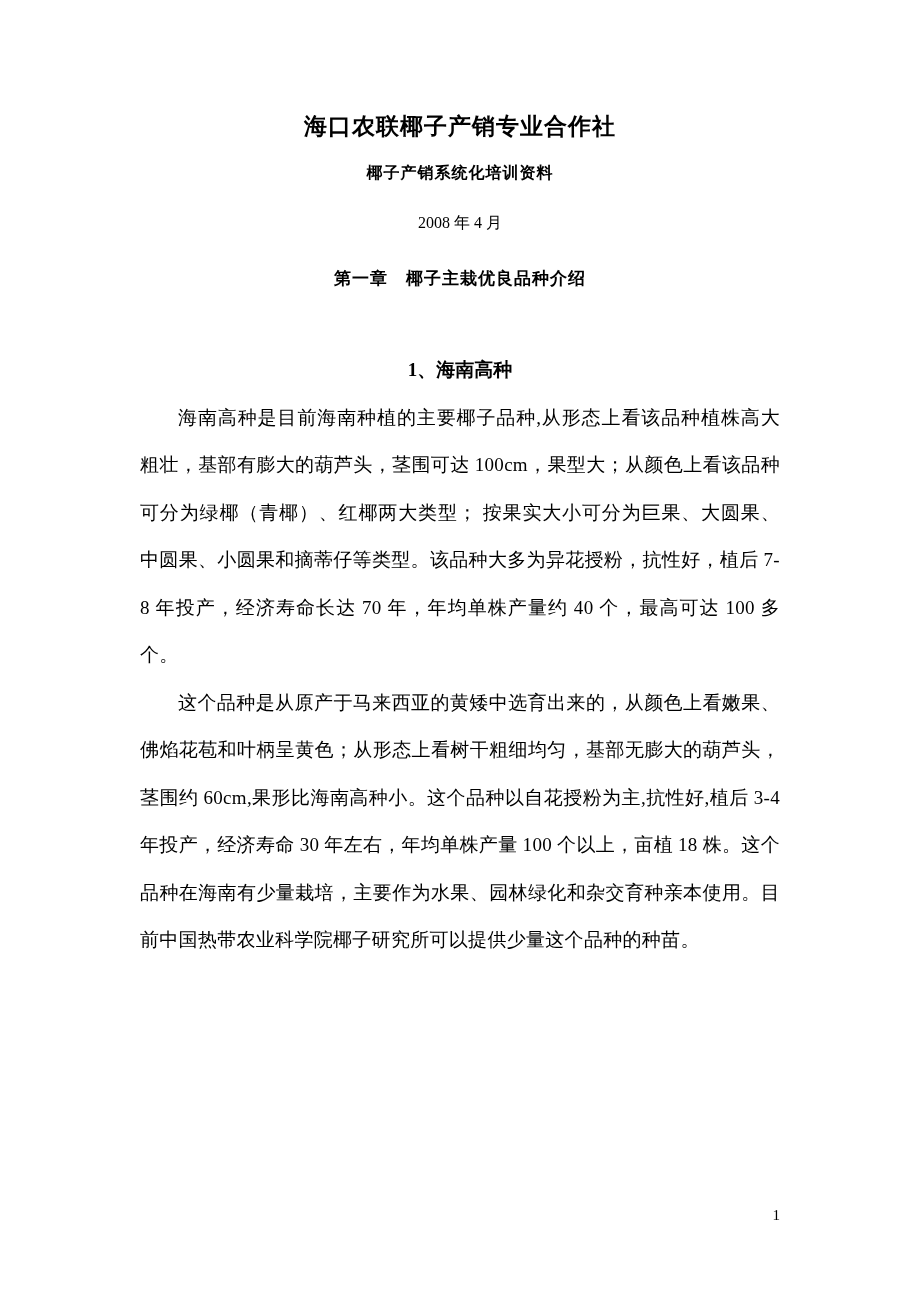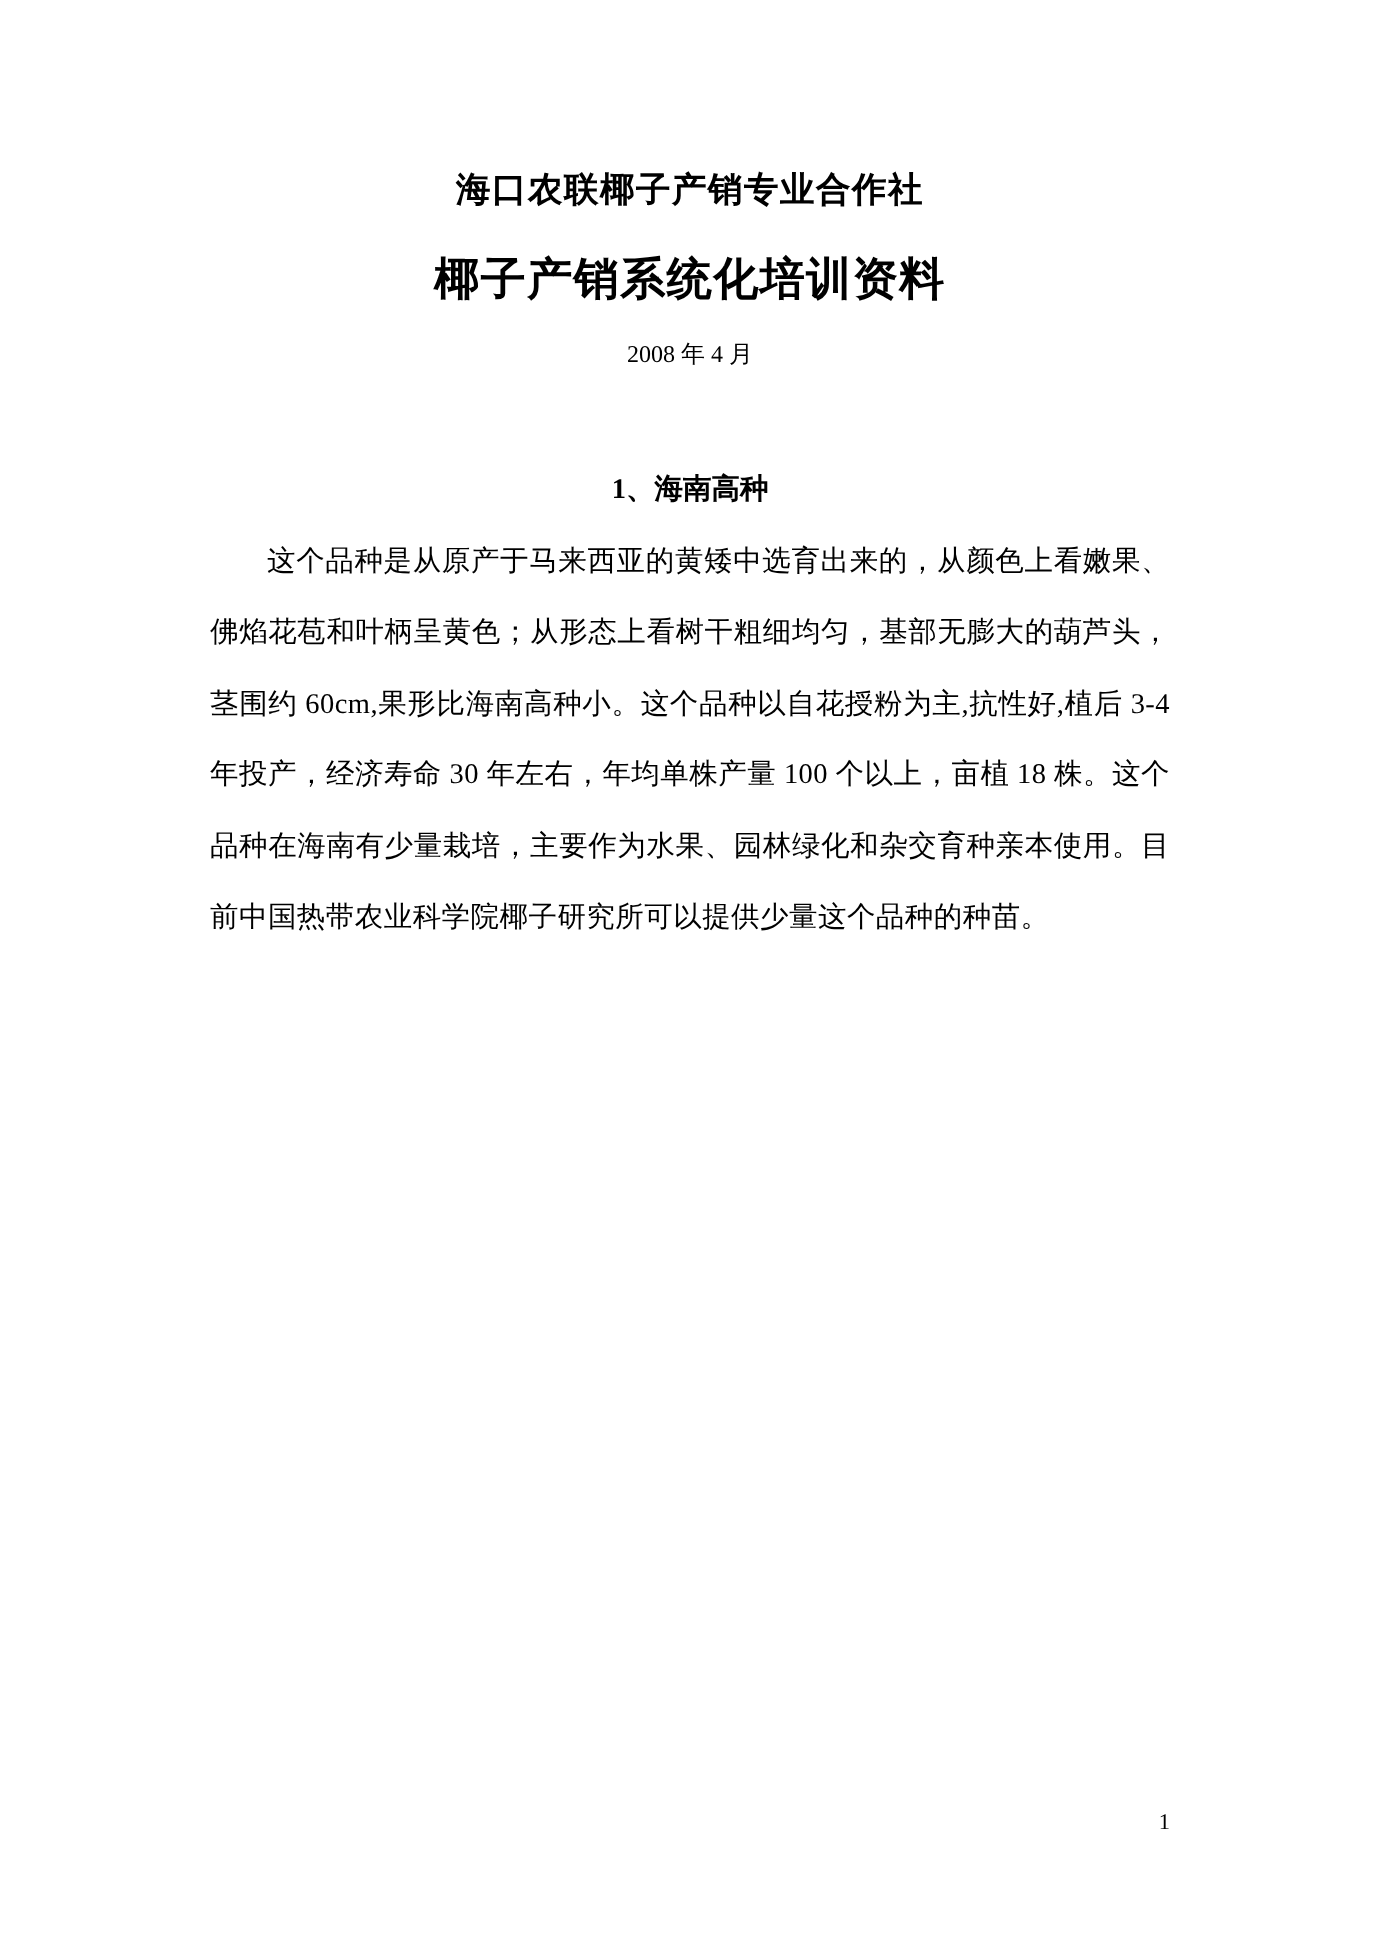--- a/index.html
+++ b/index.html
@@ -21,24 +21,24 @@
   }
   .doc-title {
     text-align: center;
     font-size: 23px;
     font-weight: bold;
     line-height: 30px;
     letter-spacing: 1px;
   }
   .doc-subtitle {
     text-align: center;
-    font-size: 30px;
+    font-size: 16px;
     font-weight: bold;
     line-height: 30px;
-    margin-top: 30px;
+    margin-top: 16px;
     letter-spacing: 1px;
   }
   .doc-date {
     text-align: center;
     font-size: 16px;
     line-height: 22px;
     margin-top: 24px;
   }
   .doc-chapter {
     text-align: center;
@@ -75,25 +75,27 @@
 <body>
 
 <div class="page">
 
   <div class="doc-title">海口农联椰子产销专业合作社</div>
 
   <div class="doc-subtitle">椰子产销系统化培训资料</div>
 
   <div class="doc-date">2008 年 4 月</div>
 
+  <div class="doc-chapter">第一章　椰子主栽优良品种介绍</div>
 
   <div class="doc-body">
 
     <div class="section">
       <div class="section-heading">1、海南高种</div>
+      <div class="paragraph">海南高种是目前海南种植的主要椰子品种,从形态上看该品种植株高大粗壮，基部有膨大的葫芦头，茎围可达 100cm，果型大；从颜色上看该品种可分为绿椰（青椰）、红椰两大类型； 按果实大小可分为巨果、大圆果、中圆果、小圆果和摘蒂仔等类型。该品种大多为异花授粉，抗性好，植后 7-8 年投产，经济寿命长达 70 年，年均单株产量约 40 个，最高可达 100 多个。</div>
     </div>
 
     <div class="section">
       <div class="paragraph">这个品种是从原产于马来西亚的黄矮中选育出来的，从颜色上看嫩果、佛焰花苞和叶柄呈黄色；从形态上看树干粗细均匀，基部无膨大的葫芦头，茎围约 60cm,果形比海南高种小。这个品种以自花授粉为主,抗性好,植后 3-4 年投产，经济寿命 30 年左右，年均单株产量 100 个以上，亩植 18 株。这个品种在海南有少量栽培，主要作为水果、园林绿化和杂交育种亲本使用。目前中国热带农业科学院椰子研究所可以提供少量这个品种的种苗。</div>
     </div>
 
     <div class="section">
     </div>
 
   </div>

